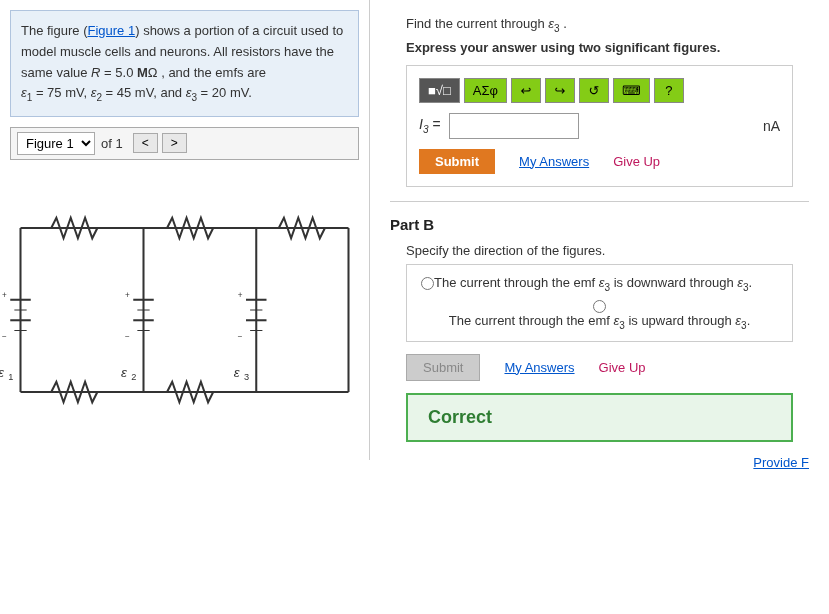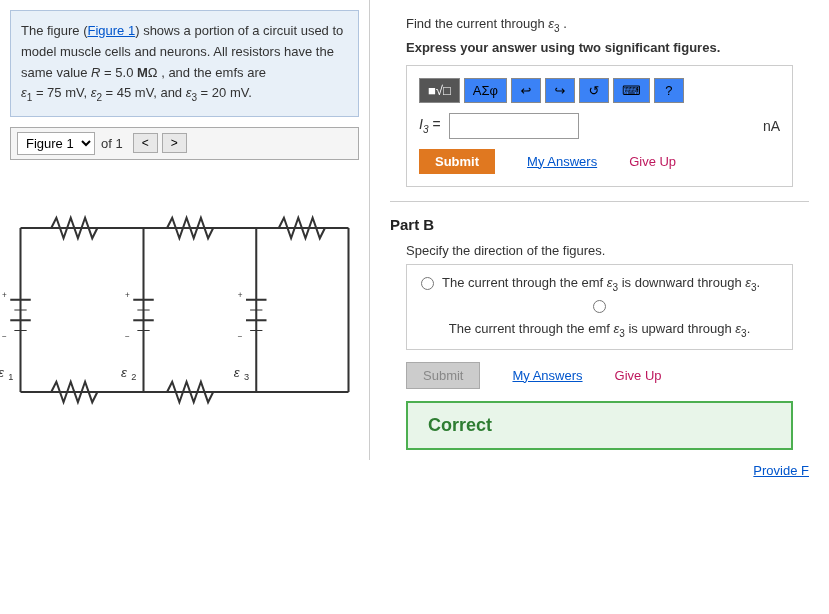--- a/index.html
+++ b/index.html
@@ -110,21 +110,21 @@
 
     .toolbar {
       display: flex;
       align-items: center;
       gap: 4px;
       margin-bottom: 10px;
     }
 
     .toolbar-btn {
       border: 1px solid #888;
-      background: #3b82f6;
+      background: #84cc16;
       padding: 4px 8px;
       cursor: pointer;
       font-size: 13px;
       min-width: 30px;
       text-align: center;
     }
 
     .toolbar-btn.highlight {
       background: #555;
       color: #fff;
@@ -150,21 +150,21 @@
     }
 
     .unit-label {
       font-size: 14px;
       margin-left: auto;
     }
 
     .submit-row {
       display: flex;
       align-items: center;
-      gap: 32px;
+      gap: 24px;
     }
 
     .submit-btn {
       background: #e07820;
       color: #fff;
       border: none;
       padding: 5px 16px;
       font-size: 13px;
       cursor: pointer;
       font-weight: bold;
@@ -199,21 +199,21 @@
 
     .radio-group {
       border: 1px solid #ccc;
       padding: 10px 14px;
       margin: 0 16px 12px 16px;
     }
 
     .radio-option {
       display: flex;
       align-items: center;
-      gap: 8px;
+      gap: 0;
       margin-bottom: 8px;
       font-size: 13px;
     }
 
     .radio-option:last-child {
       margin-bottom: 0;
       flex-direction: column;
     }
 
     .radio-option input[type="radio"] {

